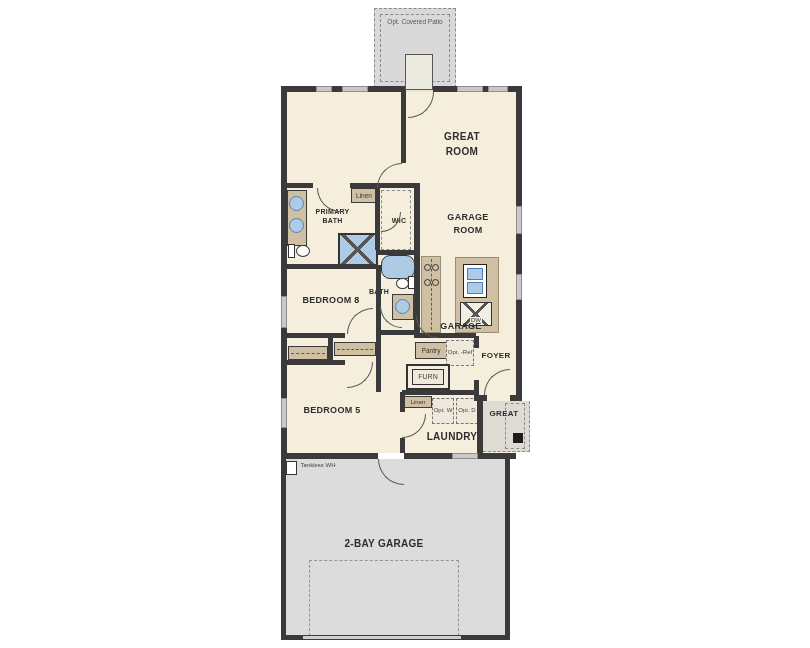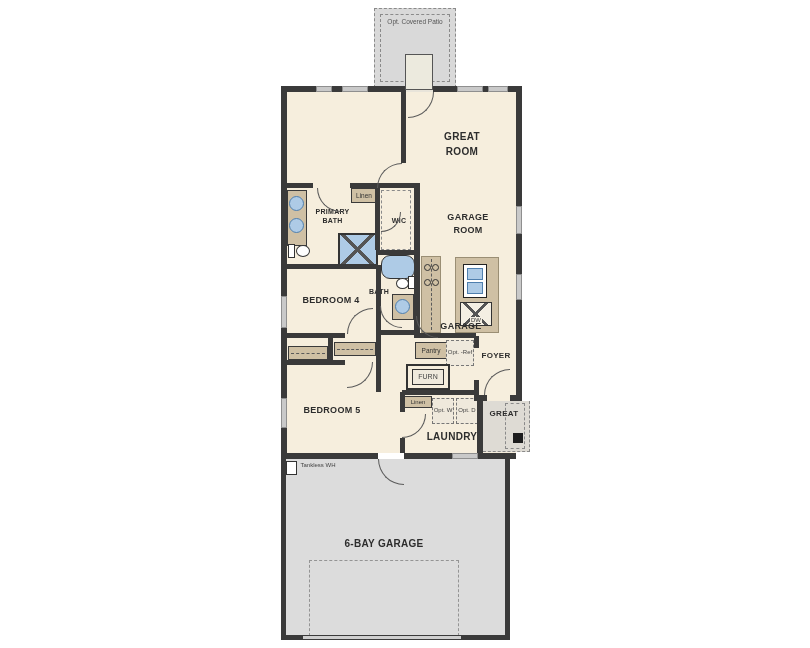--- a/index.html
+++ b/index.html
@@ -37,21 +37,21 @@
 <div class="canvas">
 
   <div class="floor" style="left:374px;top:8px;width:82px;height:80px;background:#d9d9d9;border:1px dashed #8a8a8a;"></div>
   <div class="floor" style="left:380px;top:14px;width:70px;height:68px;border:1px dashed #8a8a8a;"></div>
   <div class="lbl-sm" style="left:383px;top:18px;width:64px;font-size:6.5px;">Opt. Covered Patio</div>
 
   <div class="floor" style="left:286px;top:92px;width:230px;height:361px;background:#f6eedd;"></div>
 
   <div class="floor" style="left:286px;top:459px;width:219px;height:176px;background:#dcdcdc;"></div>
   <div class="floor" style="left:309px;top:560px;width:150px;height:76px;border:1px dashed #949494;"></div>
-  <div class="lbl" style="left:344px;top:536px;width:80px;font-size:10px;line-height:1.5;">6-BAY GARAGE</div>
+  <div class="lbl" style="left:344px;top:536px;width:80px;font-size:10px;line-height:1.5;">2-BAY GARAGE</div>
 
   <div class="floor" style="left:483px;top:401px;width:47px;height:51px;background:#dedbd4;border-right:1px dashed #8a8a8a;border-bottom:1px dashed #8a8a8a;"></div>
   <div class="floor" style="left:505px;top:403px;width:20px;height:46px;border:1px dashed #8a8a8a;"></div>
   <div class="abs" style="left:513px;top:433px;width:10px;height:10px;background:#1e1e1e;"></div>
   <div class="lbl" style="left:482px;top:409px;width:44px;font-size:8px;">GREAT</div>
 
   <div class="shelf" style="left:288px;top:346px;width:40px;height:14px;">
       <div class="middash-h"></div>
     </div>
   <div class="shelf" style="left:334px;top:342px;width:42px;height:14px;">
@@ -100,21 +100,21 @@
 
   <div class="abs" style="left:406px;top:364px;width:44px;height:26px;border:2px solid #333;background:#f6eedd;"></div>
   <div class="dashbox" style="left:412px;top:369px;width:32px;height:16px;font-size:7px;border:1px solid #333;background:#efe9dc;">FURN</div>
   <div class="tanbox" style="left:404px;top:396px;width:28px;height:12px;font-size:6px;">Linen</div>
   <div class="dashbox" style="left:432px;top:398px;width:22px;height:26px;font-size:6px;">Opt. W</div>
   <div class="dashbox" style="left:456px;top:398px;width:22px;height:26px;font-size:6px;">Opt. D</div>
   <div class="lbl" style="left:417px;top:431px;width:70px;font-size:10px;">LAUNDRY</div>
 
   <div class="lbl" style="left:432px;top:129px;width:60px;font-size:10px;line-height:1.5;">GREAT ROOM</div>
   <div class="lbl" style="left:441px;top:211px;width:54px;font-size:9px;line-height:1.4;">GARAGE ROOM</div>
-  <div class="lbl" style="left:286px;top:295px;width:90px;font-size:9px;">BEDROOM 4</div>
+  <div class="lbl" style="left:286px;top:295px;width:90px;font-size:9px;">BEDROOM 8</div>
   <div class="lbl" style="left:287px;top:405px;width:90px;font-size:9px;">BEDROOM 5</div>
 
   <div class="abs" style="left:286px;top:461px;width:11px;height:14px;background:#fff;border:1px solid #333;"></div>
   <div class="lbl-sm" style="left:299px;top:462px;width:38px;font-size:6px;color:#444;">Tankless WH</div>
 
   <div class="wall" style="left:281px;top:86px;width:241px;height:6px;"></div>
   <div class="abs" style="left:406px;top:86px;width:27px;height:6px;background:#e8e4da;"></div>
   <div class="wall" style="left:281px;top:86px;width:6px;height:373px;"></div>
   <div class="wall" style="left:516px;top:86px;width:6px;height:315px;"></div>
   <div class="wall" style="left:281px;top:453px;width:97px;height:6px;"></div>

